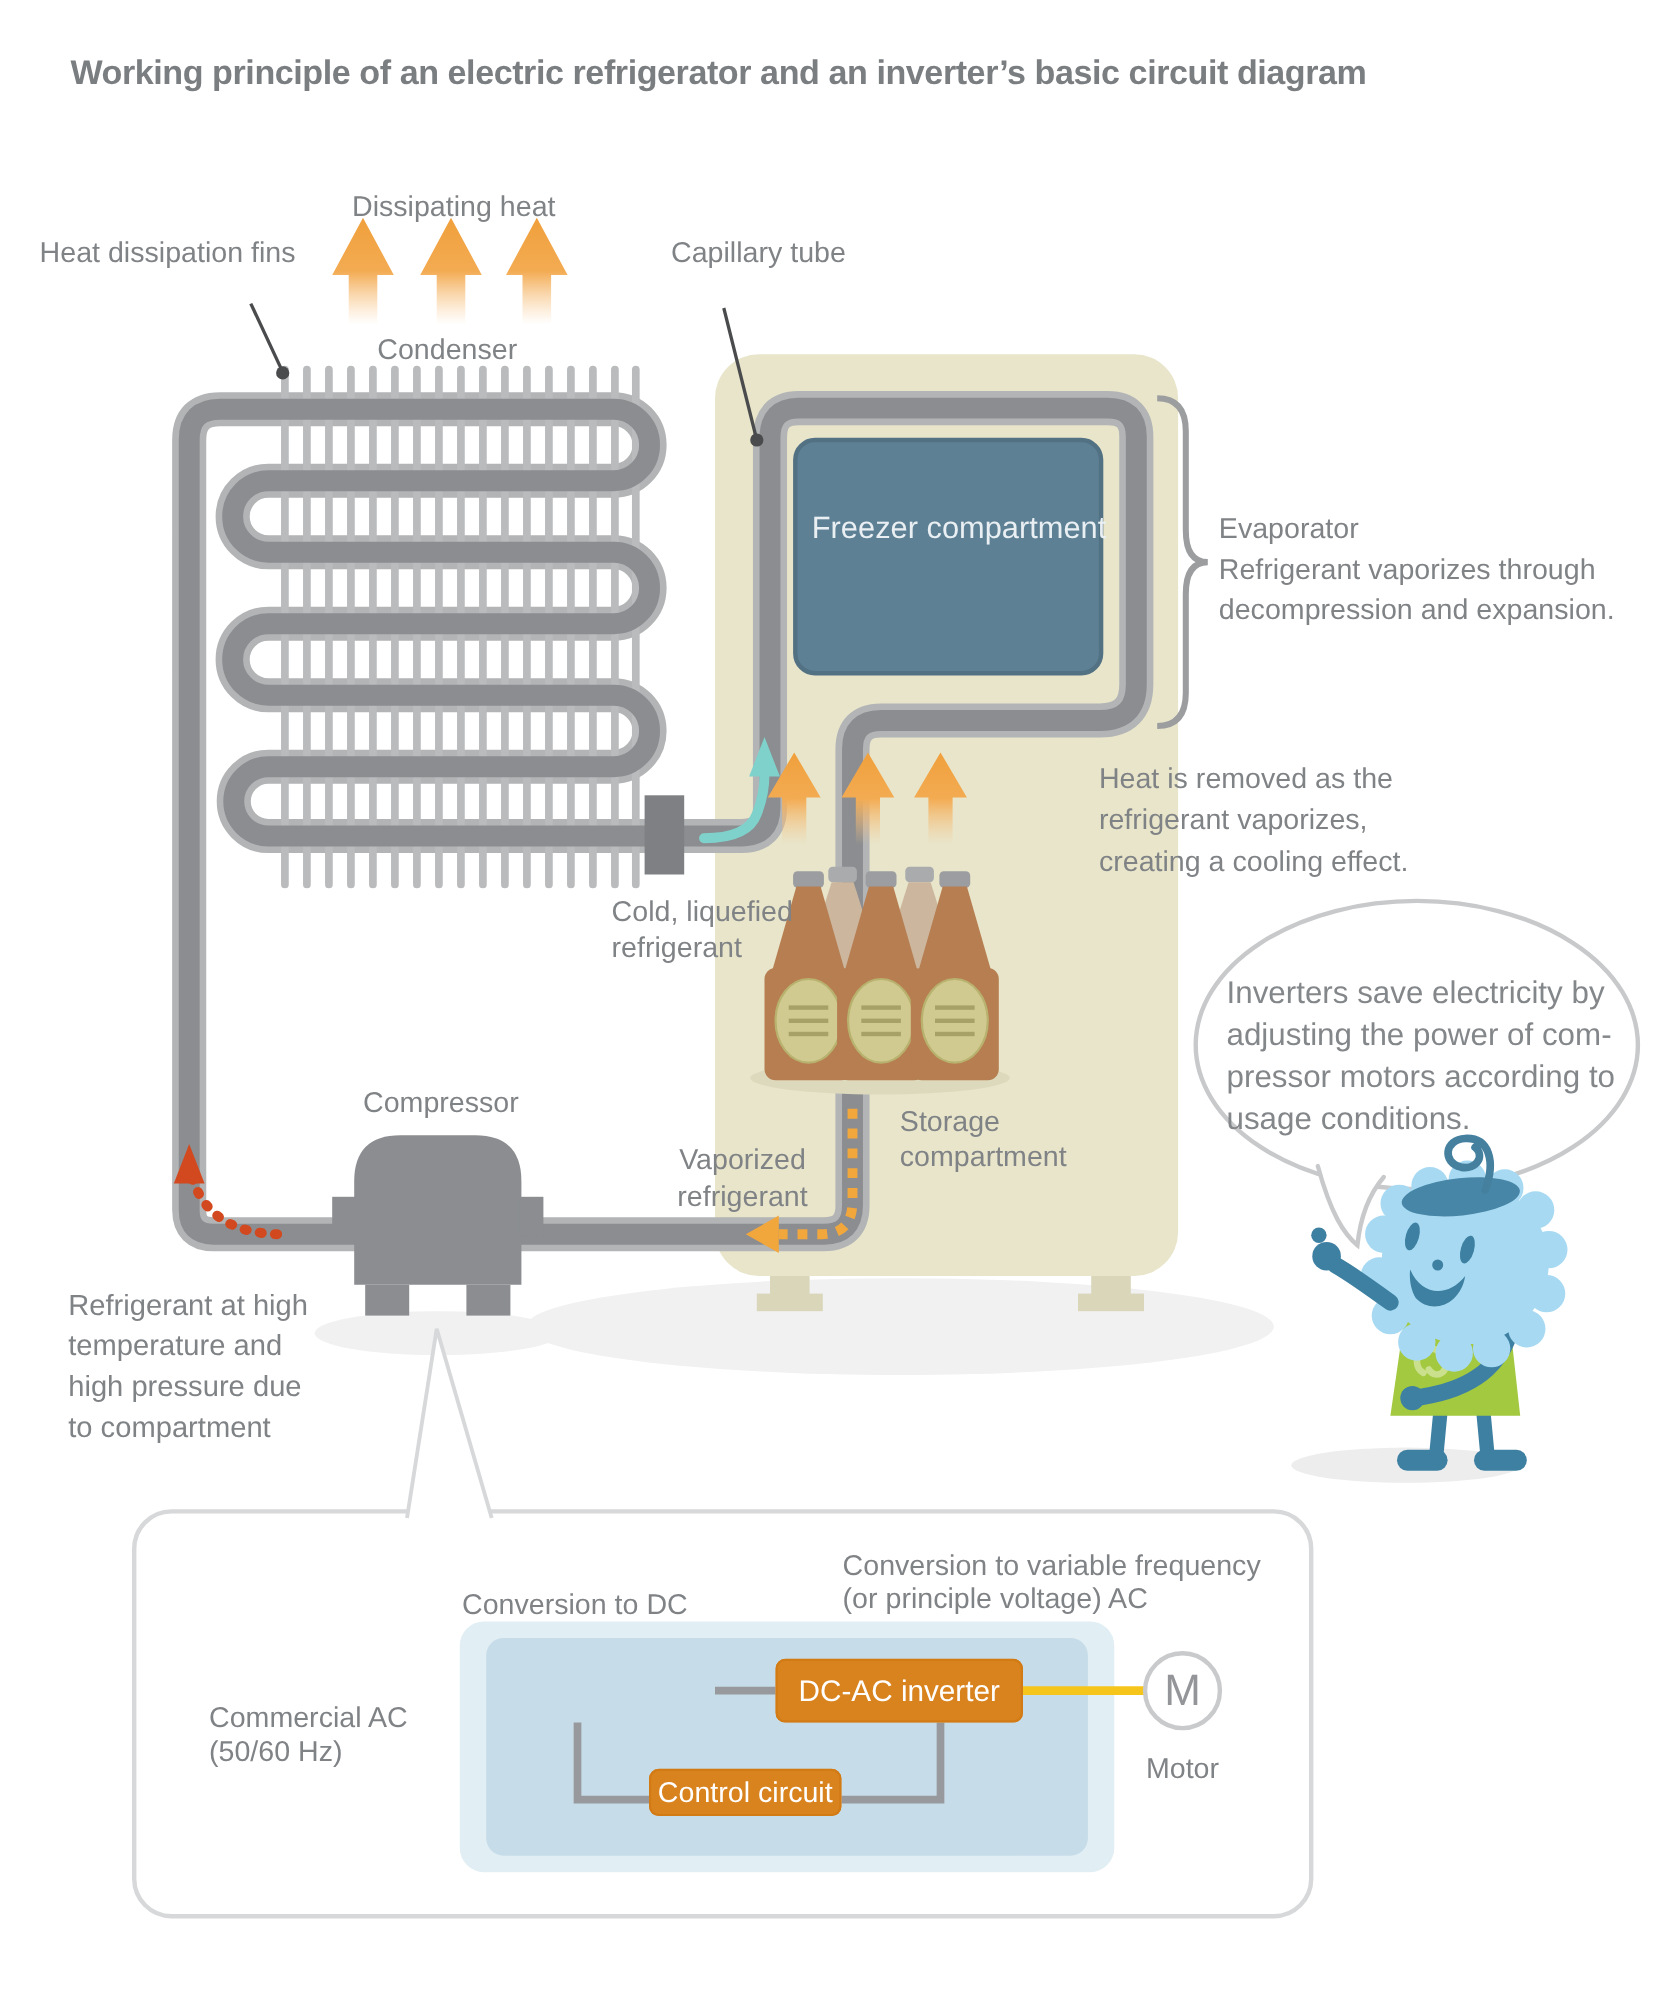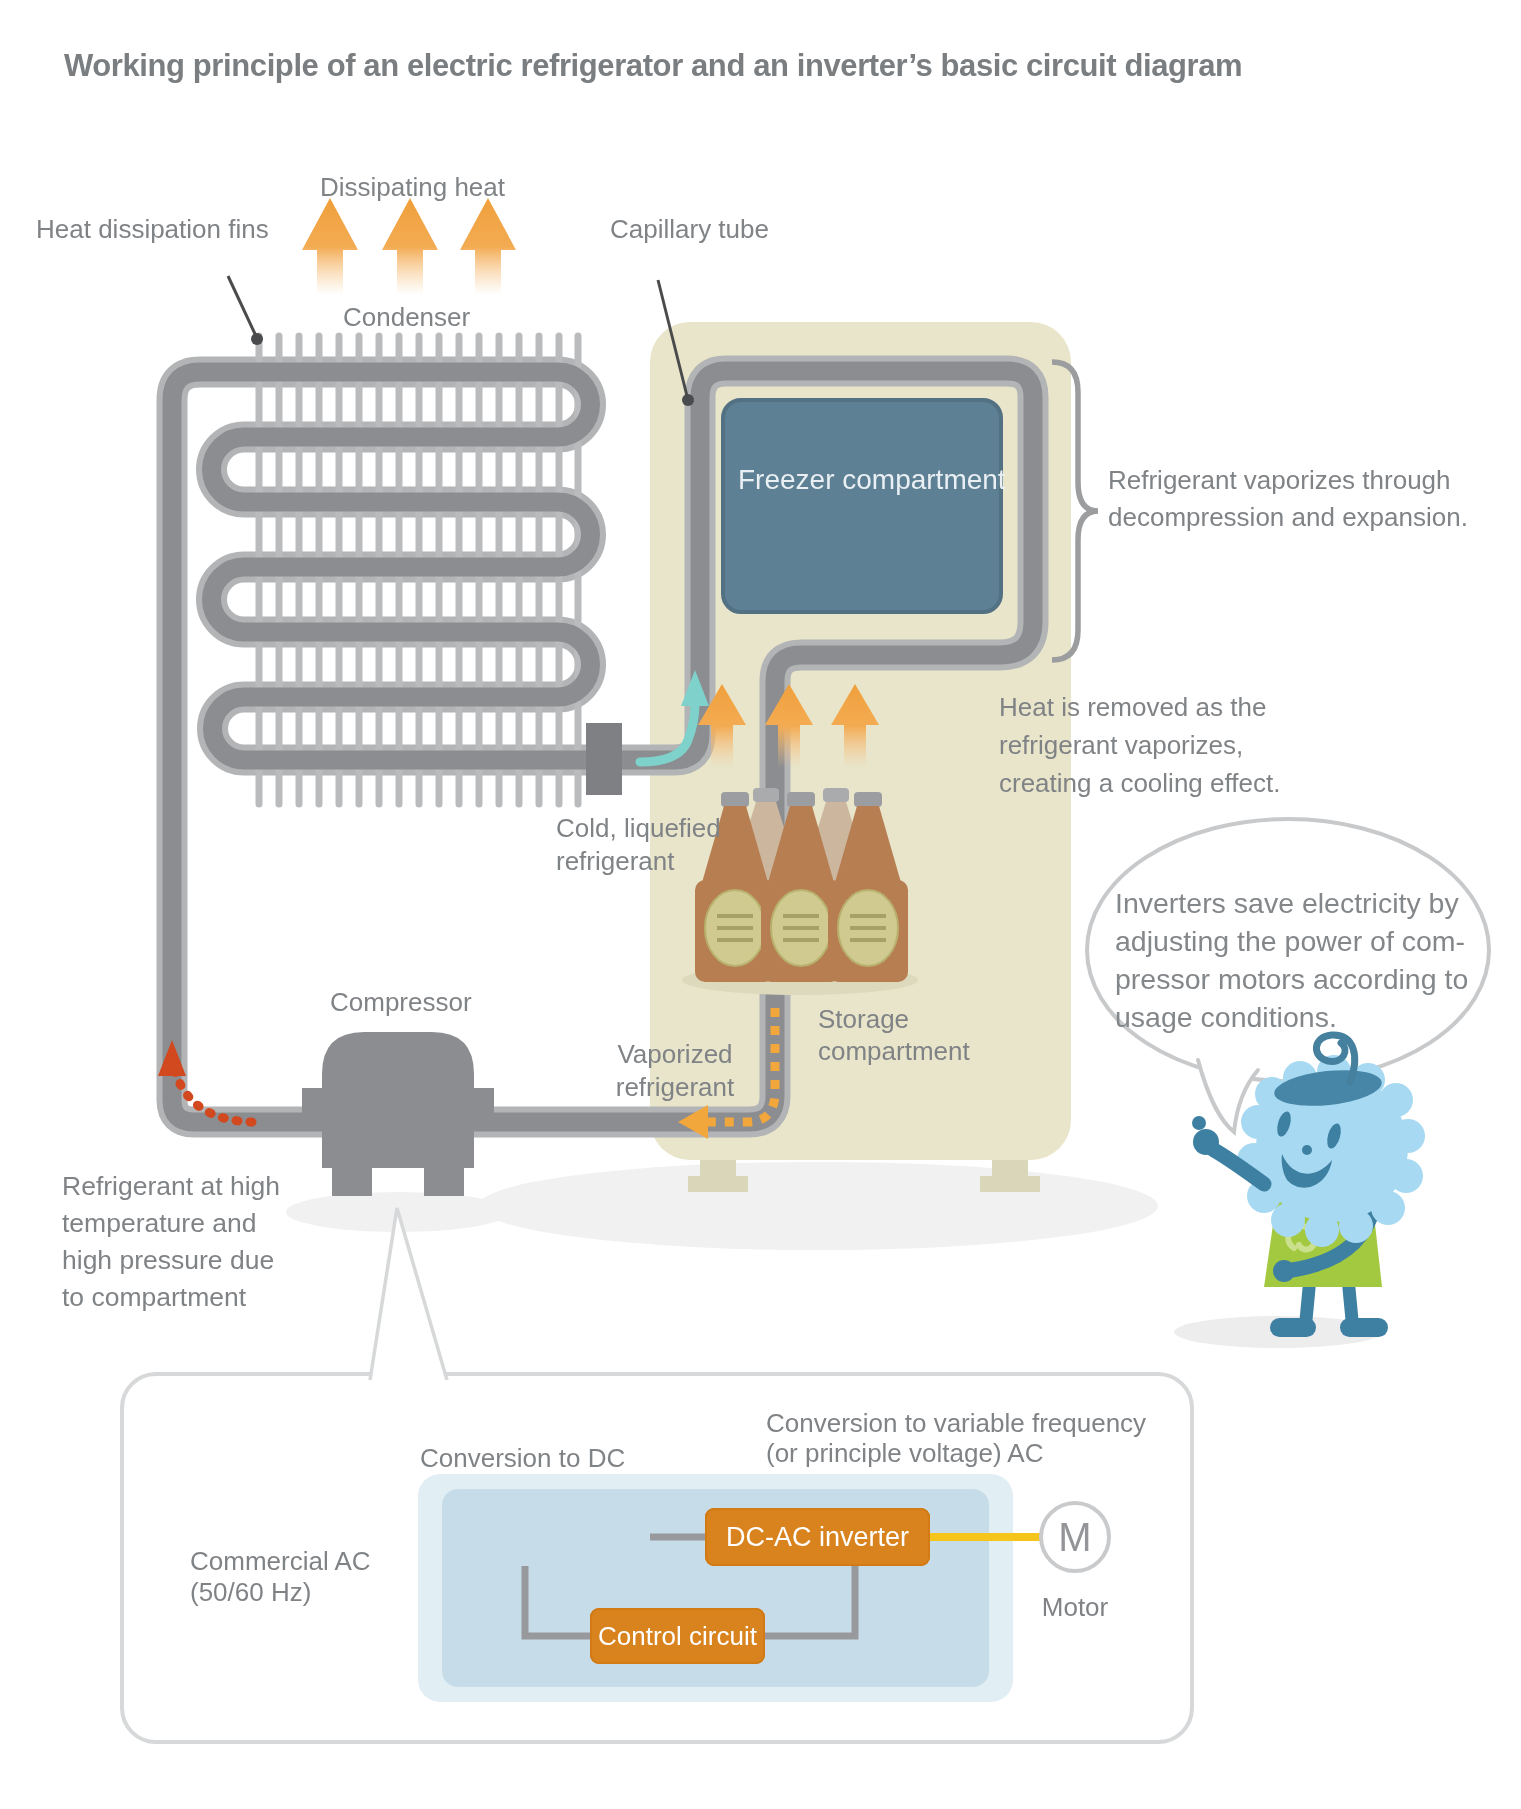--- a/index.html
+++ b/index.html
@@ -213,20 +213,21 @@
 <div class="lbl" style="left:36px;top:212px;">Heat dissipation fins</div>
 <div class="lbl" style="left:343px;top:300px;text-align:center;">Condenser</div>
 <div class="lbl" style="left:610px;top:212px;">Capillary tube</div>
 
 <div class="freezer-lbl">
   <span class="ln">Freezer</span>
   <span class="ln">compartment</span>
 </div>
 
 <div class="lbl" style="left:1108px;top:462px;line-height:37px;">
+  <span class="ln">Evaporator</span>
   <span class="ln">Refrigerant vaporizes through</span>
   <span class="ln">decompression and expansion.</span>
 </div>
 
 <div class="lbl" style="left:999px;top:688px;line-height:38px;">
   <span class="ln">Heat is removed as the</span>
   <span class="ln">refrigerant vaporizes,</span>
   <span class="ln">creating a cooling effect.</span>
 </div>
 
@@ -265,18 +266,18 @@
   <span class="ln">Commercial AC</span>
   <span class="ln">(50/60 Hz)</span>
 </div>
 <div class="lbl" style="left:420px;top:1441px;">Conversion to DC</div>
 <div class="lbl" style="left:766px;top:1408px;line-height:30px;">
   <span class="ln">Conversion to variable frequency</span>
   <span class="ln">(or principle voltage) AC</span>
 </div>
 
 <div class="orangebox" style="left:705px;top:1508px;width:225px;height:58px;">DC-AC inverter</div>
-<div class="orangebox" style="left:590px;top:1608px;width:175px;height:56px;font-size:26px;">Control circuit</div>
+<div class="orangebox" style="left:590px;top:1608px;width:175px;height:43px;font-size:26px;">Control circuit</div>
 
 <div class="motor-circle">M</div>
 <div class="motor-lbl">Motor</div>
 
 </div>
 
 </body></html>

